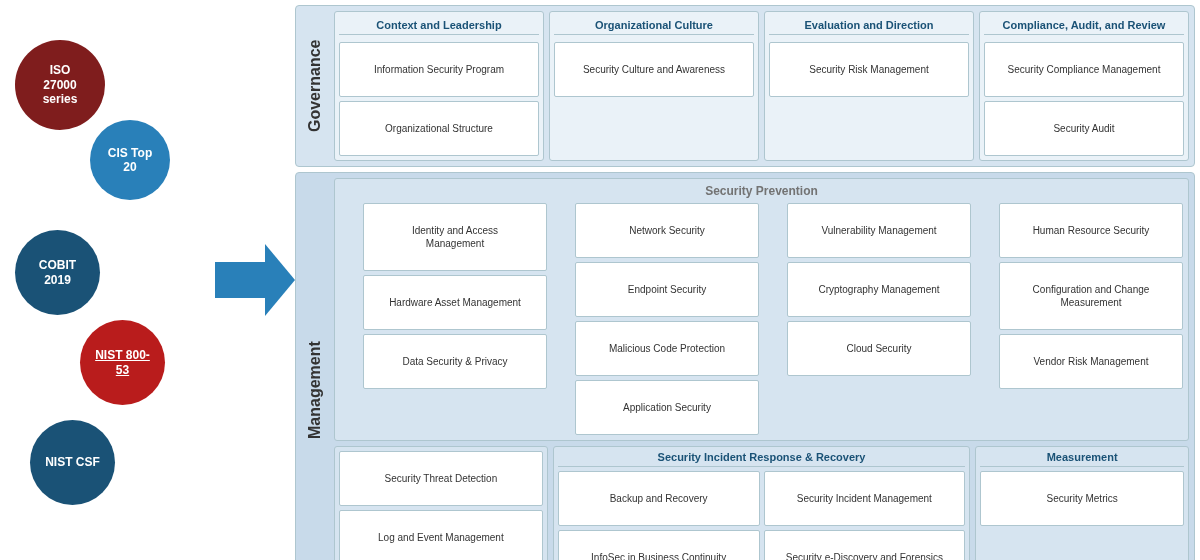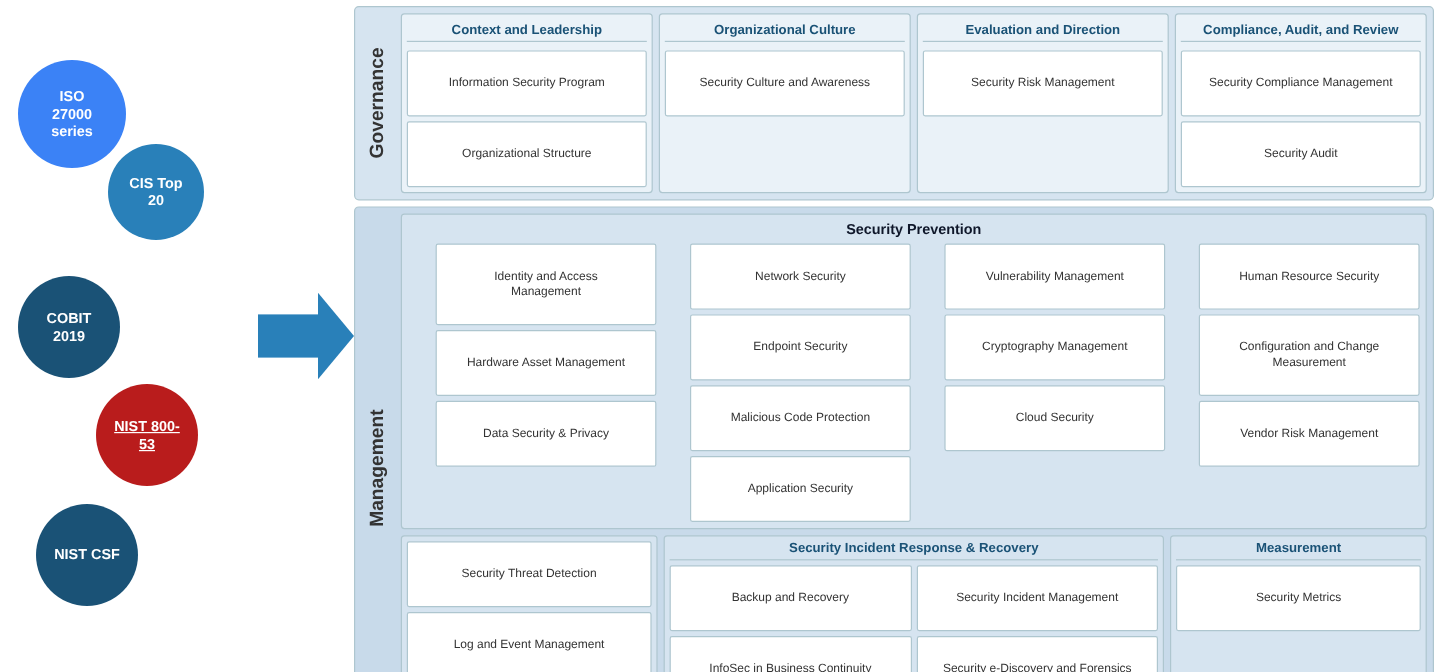--- a/index.html
+++ b/index.html
@@ -38,22 +38,22 @@
       align-items: center;
       justify-content: center;
       text-align: center;
       font-size: 12px;
       font-weight: bold;
       line-height: 1.2;
     }
 
     .circle-iso {
       width: 90px; height: 90px;
-      top: 10px; left: 5px;
-      background: #3b82f6;
+      top: 0; left: 5px;
+      background: #7f1d1d;
     }
     .circle-cis {
       width: 80px; height: 80px;
       top: 80px; left: 80px;
       background: #2980b9;
     }
     .circle-cobit {
       width: 85px; height: 85px;
       top: 190px; left: 5px;
       background: #1a5276;
@@ -171,21 +171,21 @@
       background: #d6e4f0;
       border: 1px solid #aec6cf;
       border-radius: 3px;
       padding: 5px;
     }
 
     .prevention-header {
       font-weight: bold;
       font-size: 12px;
       text-align: center;
-      color: #0f172a;
+      color: #737373;
       margin-bottom: 5px;
     }
 
     .prevention-grid {
       display: flex;
       gap: 5px;
     }
 
     .prev-col {
       flex: 1;

